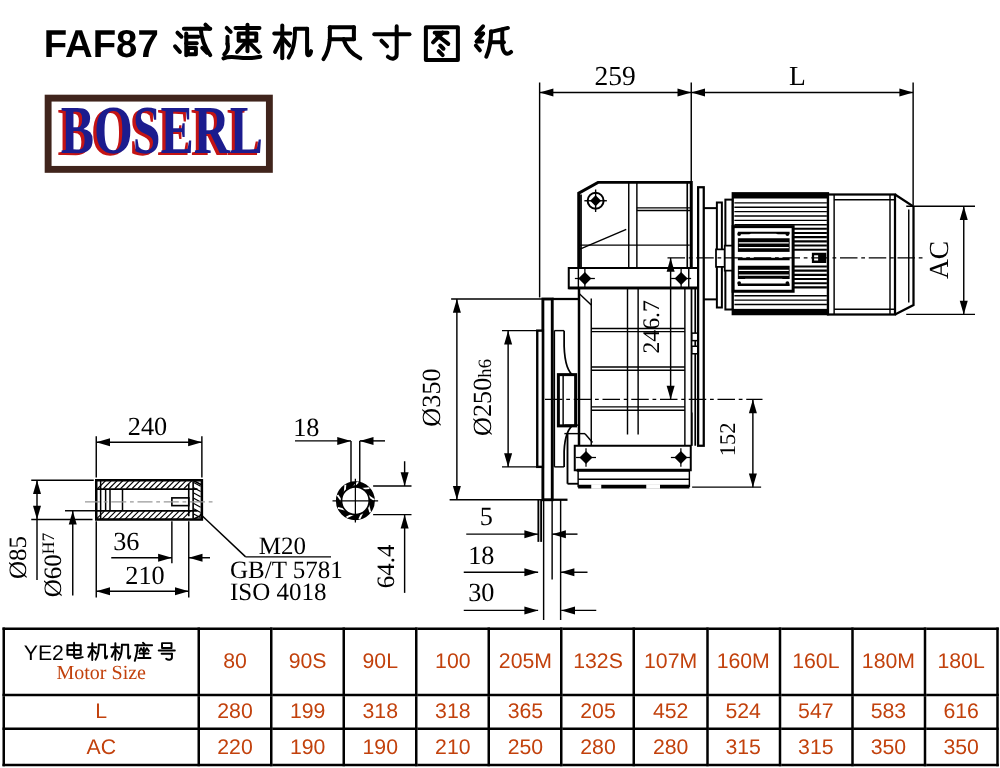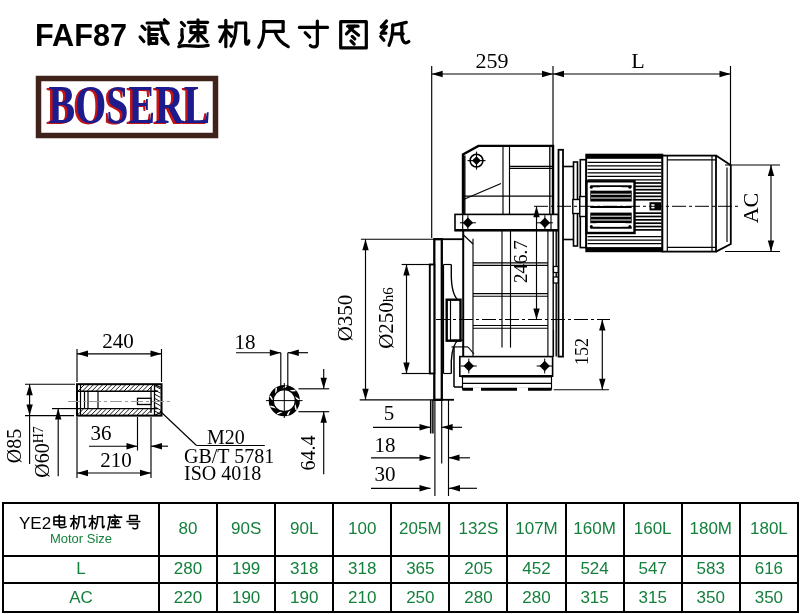--- a/index.html
+++ b/index.html
@@ -1,24 +1,24 @@
 <!DOCTYPE html>
 <html><head><meta charset="utf-8">
 <style>
 html,body{margin:0;padding:0;width:800px;height:614px;background:#fff;overflow:hidden}
 #page{position:relative;width:800px;height:614px}
 svg.main{position:absolute;left:0;top:0}
 table{position:absolute;left:2px;top:502px;width:797px;height:111px;border-collapse:collapse;table-layout:fixed;
-  font-family:"Liberation Sans",sans-serif;font-size:17px;color:#15803d}
+  font-family:"Liberation Sans",sans-serif;font-size:17px;color:#c2410c}
 td{border:2px solid #000;text-align:center;vertical-align:middle;padding:0;overflow:hidden}
 td.first{width:154px}
 tr.hr{height:42px}
 tr.r3{height:23px}
 tr{height:22px}
-.ms{font-family:Liberation Sans, sans-serif;font-size:13px;margin-top:-2px}
+.ms{font-family:Liberation Serif, serif;font-size:16px;margin-top:-2px}
 </style></head>
 <body>
 <div id="page">
 
 <svg class="main" width="800" height="614" viewBox="0 0 800 614">
 
 <text x="35" y="45.5" font-family="Liberation Sans, sans-serif" font-size="31" font-weight="bold" textLength="92" lengthAdjust="spacingAndGlyphs">FAF87</text>
 
 <g transform="translate(137.5,18.5) scale(0.3200)" fill="none" stroke="#000" stroke-width="10" stroke-linecap="round" stroke-linejoin="round">
         <path d="M14,24 L24,34"></path>

